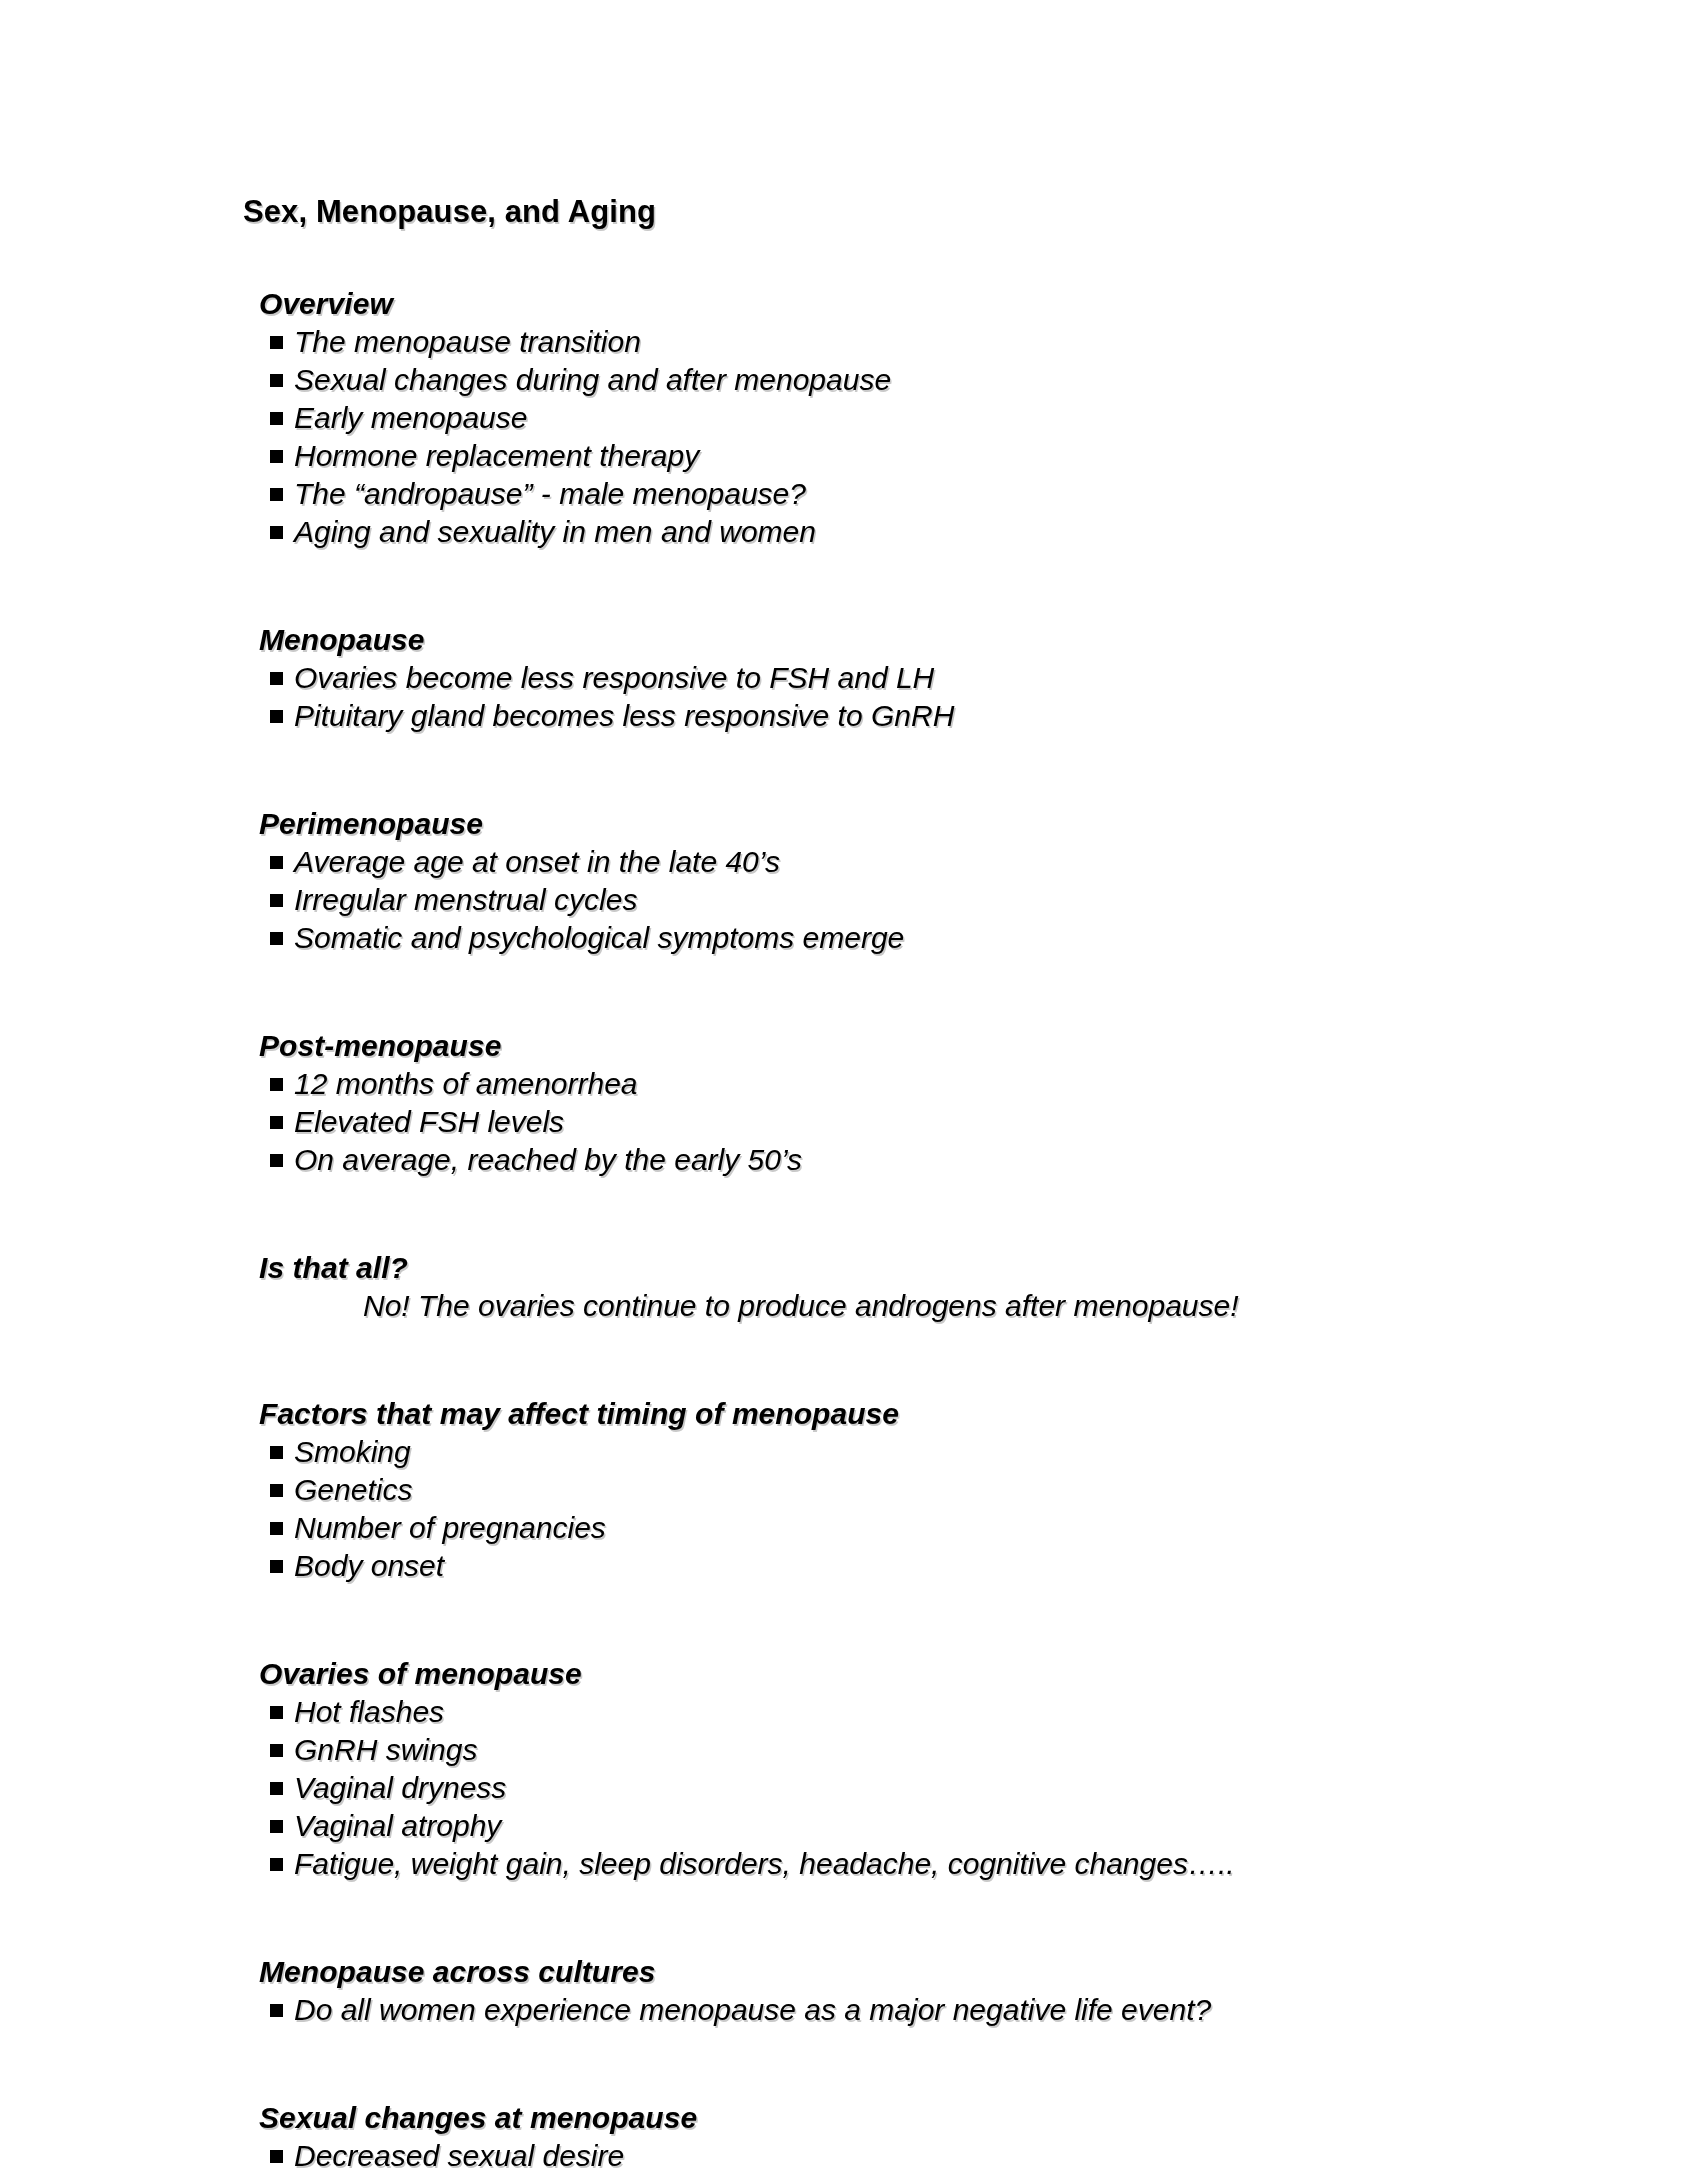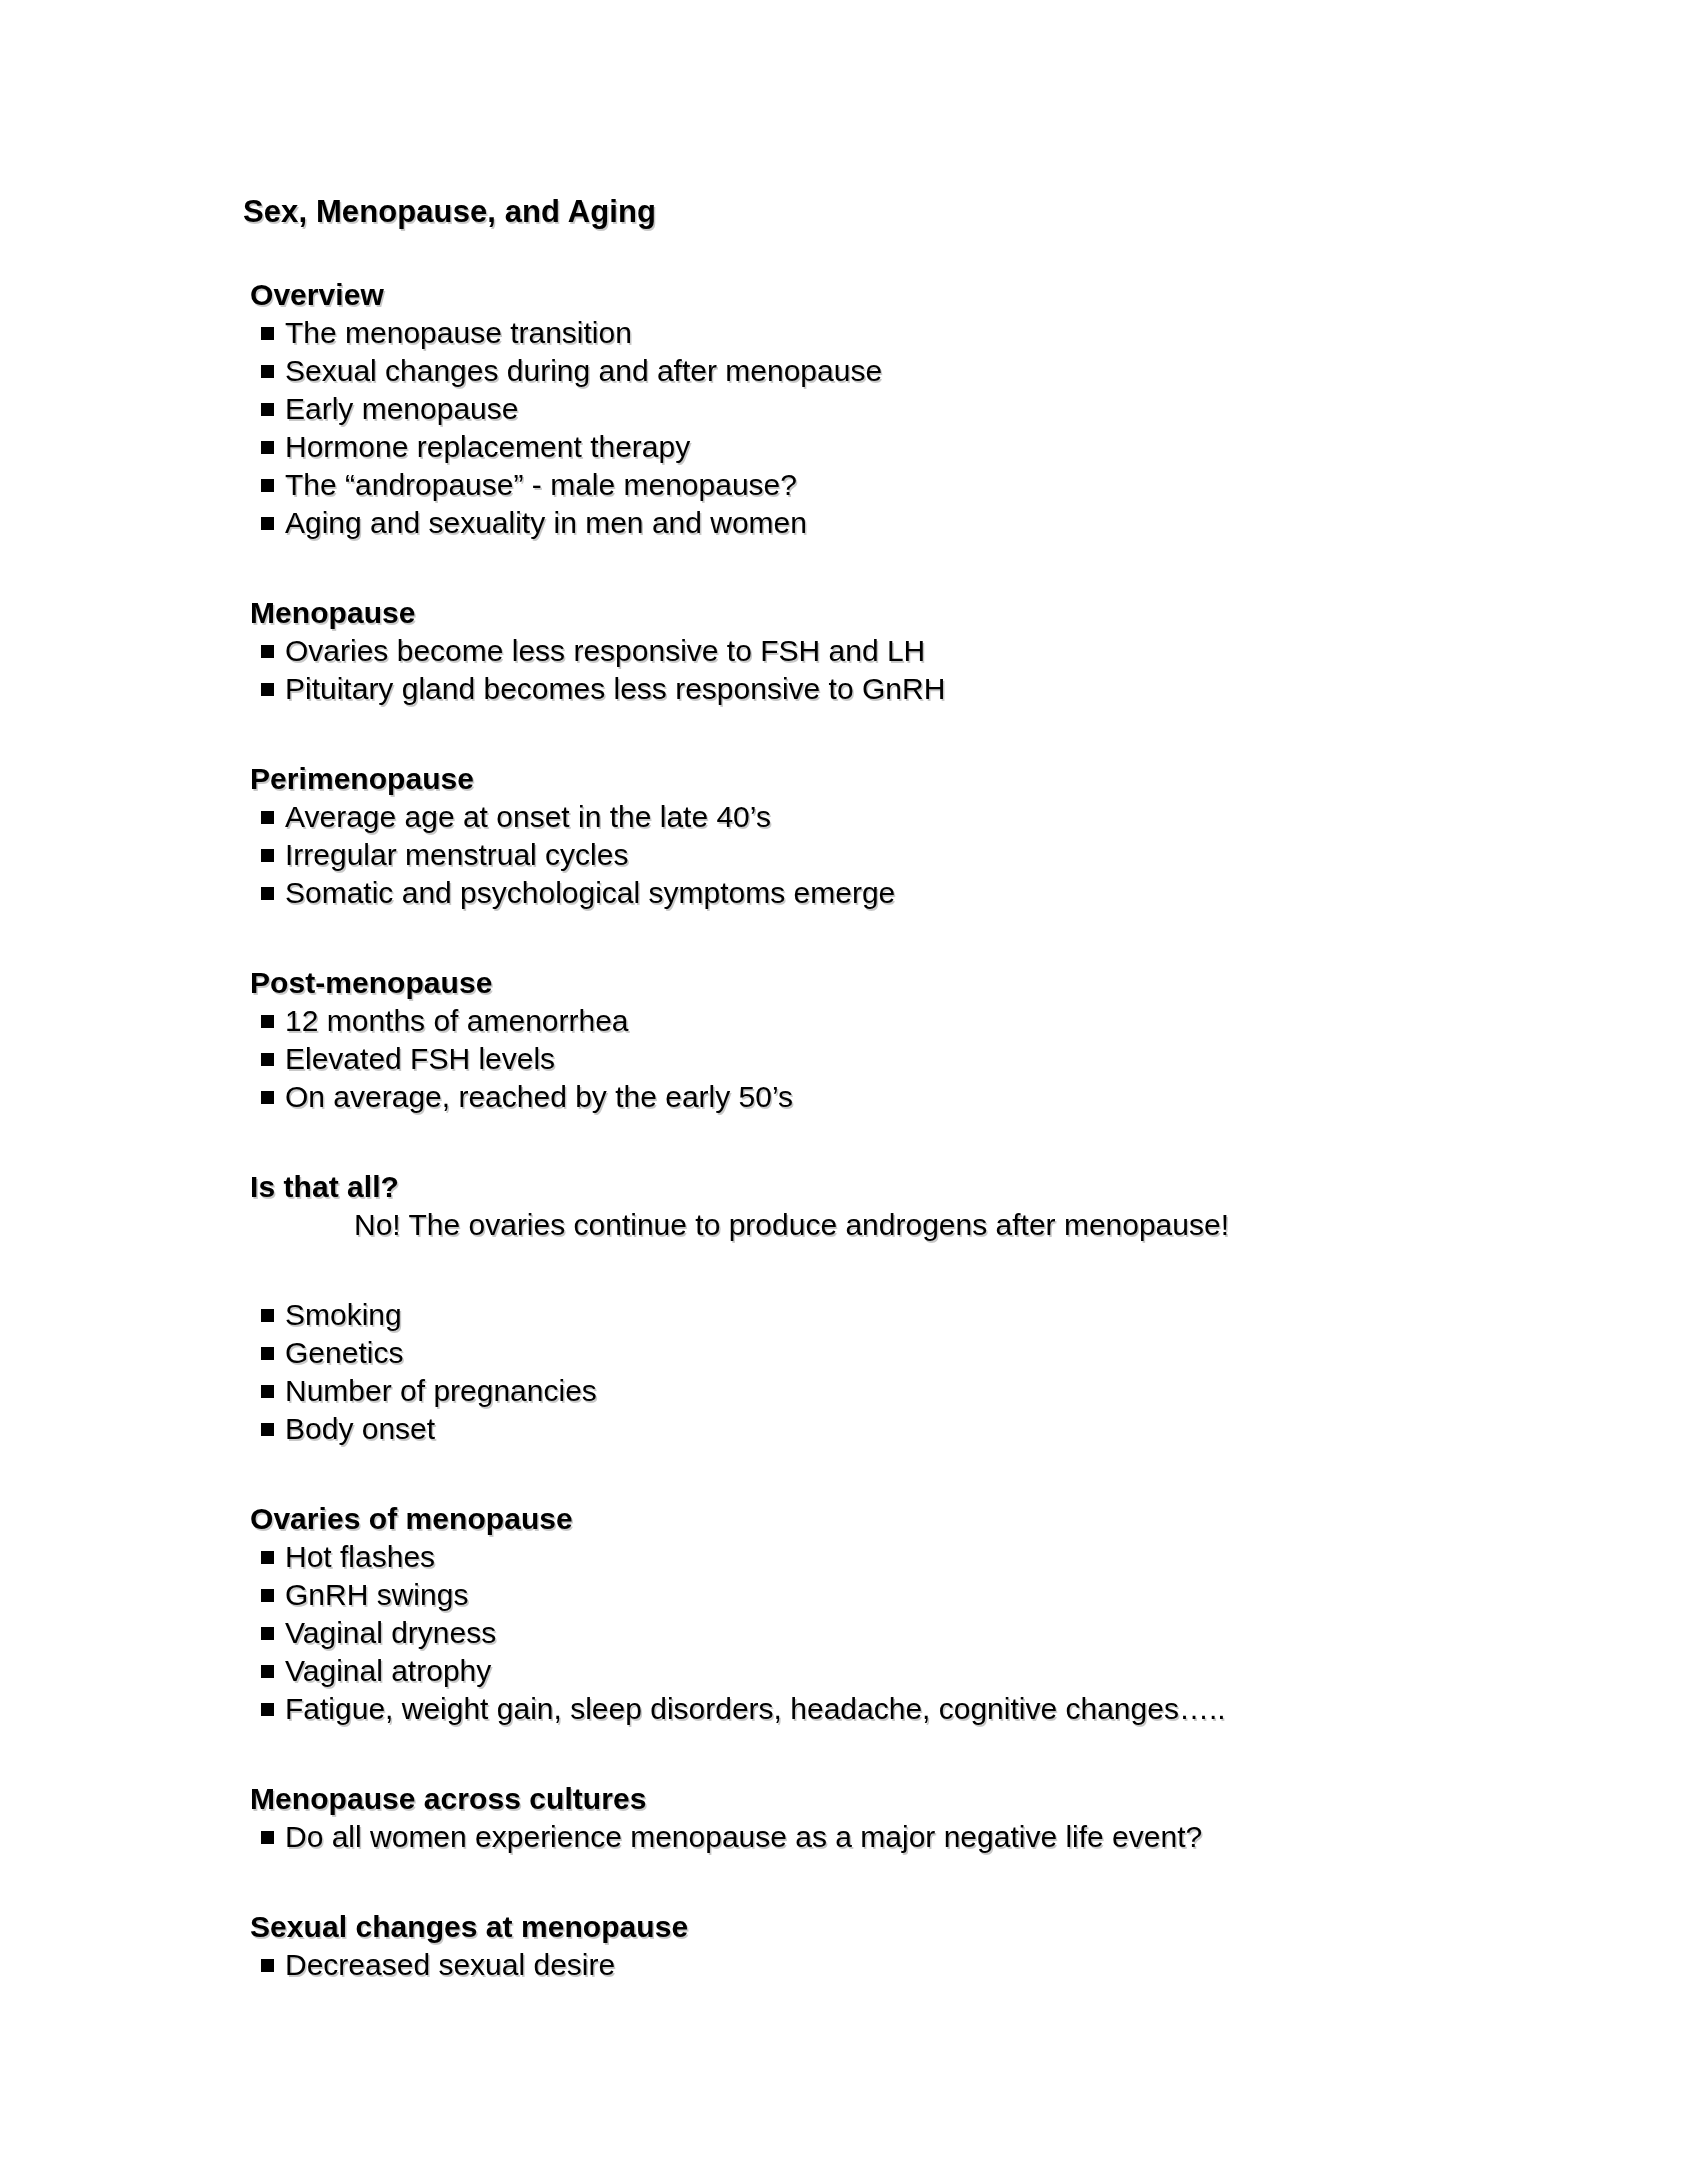--- a/index.html
+++ b/index.html
@@ -31,21 +31,22 @@
     -webkit-font-smoothing: none;
   }
   .doc-title {
     font-size: 31px;
     font-weight: bold;
     letter-spacing: 0.1px;
     line-height: 38px;
     margin: 0;
   }
   .section {
-    margin: 7px;
+    margin: 16px;
+    font-style: italic;
   }
   .section-gap {
     height: 38px;
   }
   .section-heading {
     font-size: 30px;
     font-weight: bold;
     line-height: 38px;
     letter-spacing: 0.05px;
     margin: 0;
@@ -129,20 +130,21 @@
           <li><span class="bullet-marker"></span><span class="bullet-text">On average, reached by the early 50’s</span></li>
         </ul>
       </div>
       <div class="section-gap"></div>
       <div class="section">
         <div class="section-heading">Is that all?</div>
         <div class="plain-line">No!  The ovaries continue to produce androgens after menopause!</div>
       </div>
       <div class="section-gap"></div>
       <div class="section">
+        <div class="section-heading">Factors that may affect timing of menopause</div>
         <ul class="bullet-list">
           <li><span class="bullet-marker"></span><span class="bullet-text">Smoking</span></li>
           <li><span class="bullet-marker"></span><span class="bullet-text">Genetics</span></li>
           <li><span class="bullet-marker"></span><span class="bullet-text">Number of pregnancies</span></li>
           <li><span class="bullet-marker"></span><span class="bullet-text">Body onset</span></li>
         </ul>
       </div>
       <div class="section-gap"></div>
       <div class="section">
         <div class="section-heading">Ovaries of menopause</div>

